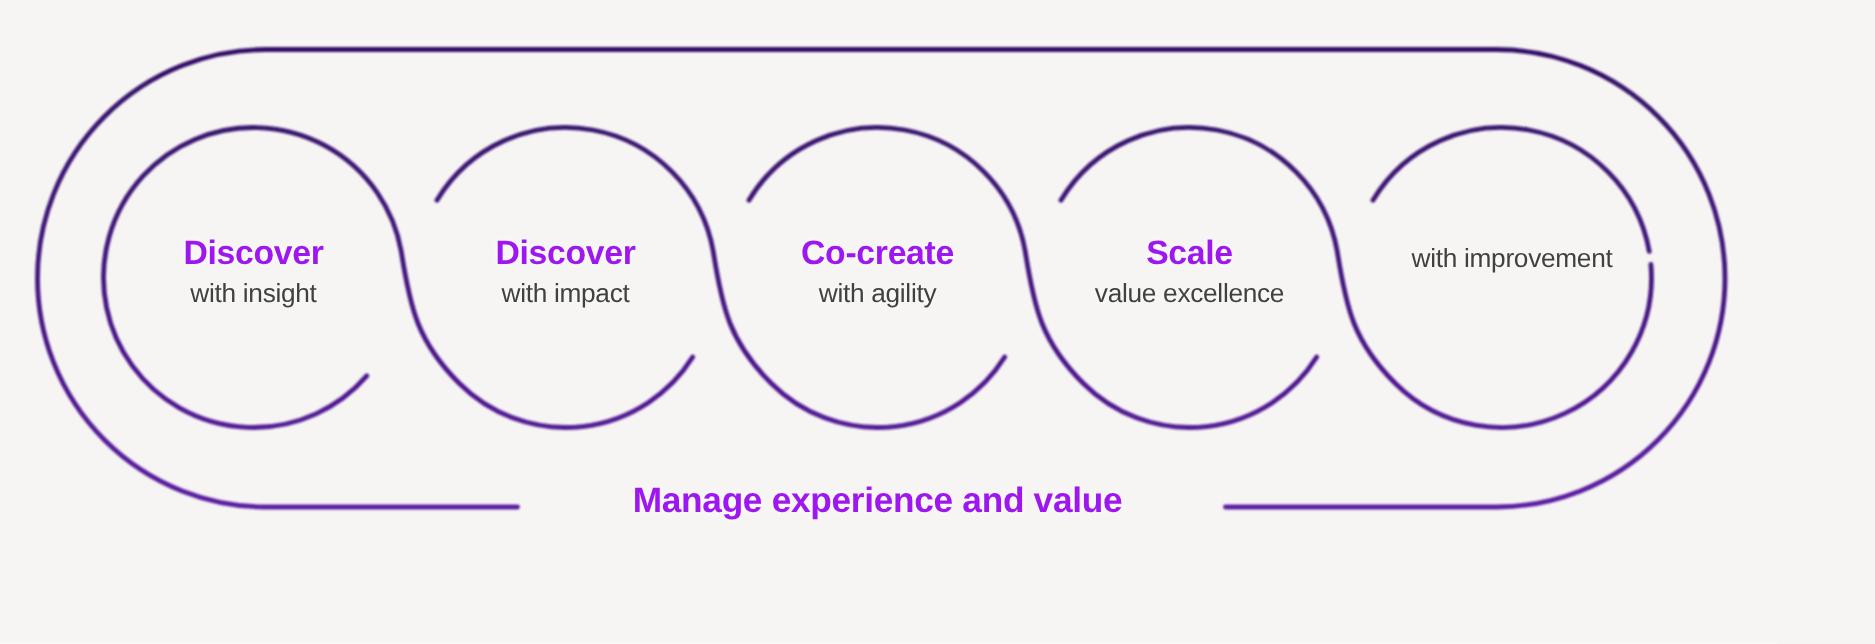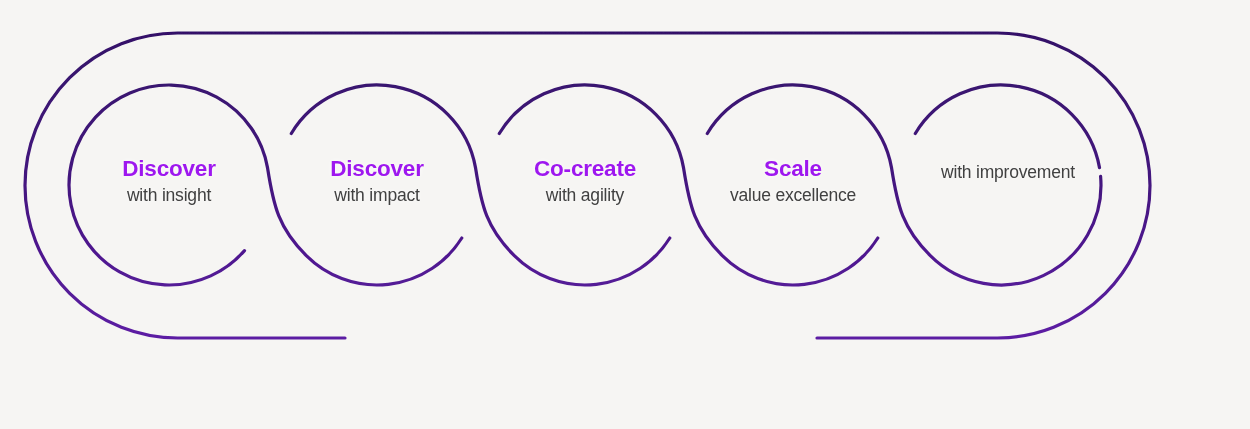--- a/index.html
+++ b/index.html
@@ -108,14 +108,15 @@
 
   <div class="stage-label" style="left:793px; top:158px;">
     <div class="stage-title" style="color: rgb(158, 23, 239);">Scale</div>
     <div class="stage-subtitle" style="color: rgb(65, 65, 65);">value excellence</div>
   </div>
 
   <div class="stage-label" style="left:1001px; top:158px;">
     <div class="stage-subtitle" style="color: rgb(65, 65, 65); margin-left: 14px;">with improvement</div>
   </div>
 
+  <div class="footer-label" style="color: rgb(158, 23, 239);">Manage experience and value</div>
 
 </div>
 
 </body></html>

